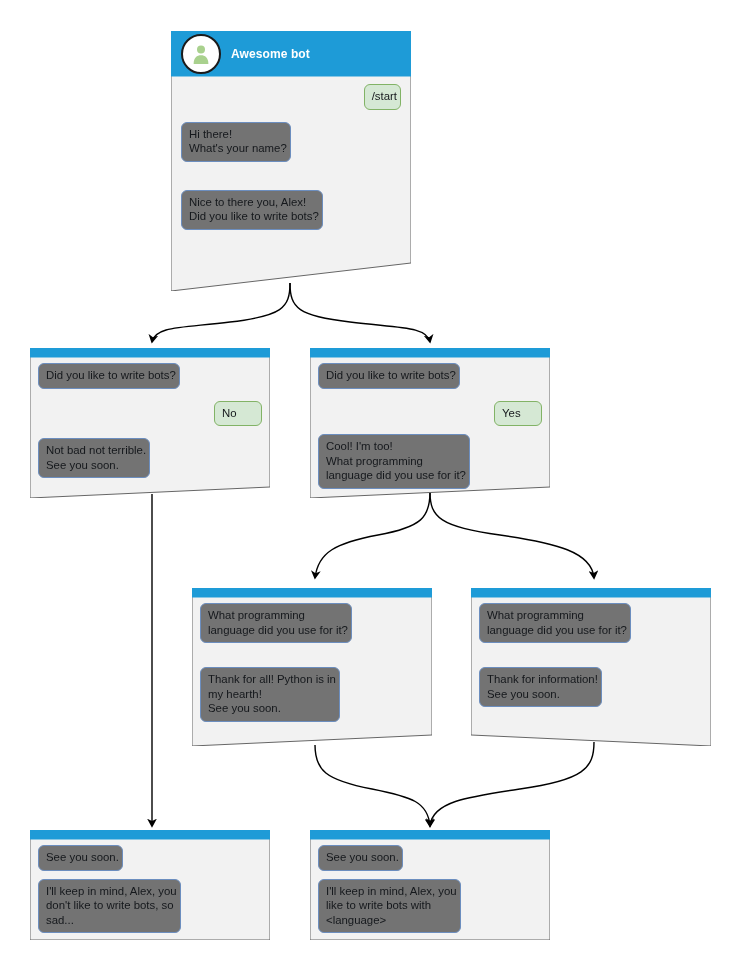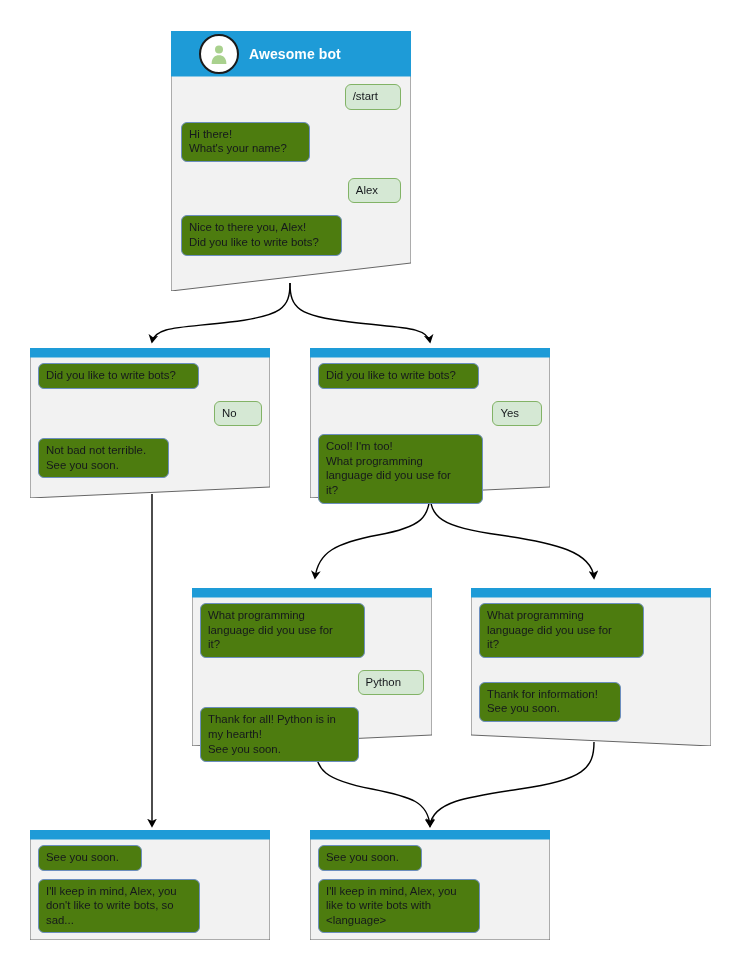--- a/index.html
+++ b/index.html
@@ -54,22 +54,22 @@
     font-weight: bold;
   }
   .node-body {
     position: relative;
     box-sizing: border-box;
     padding: 8px 10px 6px 10px;
   }
   
   .root .node-header {
     height: 45px;
-    padding-left: 28px;
-    font-size: 14px;
+    padding-left: 10px;
+    font-size: 12px;
     text-align: right;
   }
   .avatar {
     width: 36px;
     height: 36px;
     border-radius: 50%;
     background: #ffffff;
     border: 2.2px solid #1b1b1b;
     display: flex;
     align-items: center;
@@ -77,29 +77,29 @@
     margin-right: 10px;
     flex: none;
   }
   .avatar svg { display: block; }
   .title-text { letter-spacing: 0.1px; }
 
   .bubble {
     display: inline-block;
     max-width: 168px;
     border-radius: 6px;
-    padding: 4px 22px 5px 7px;
+    padding: 4px 3px 5px 7px;
     font-size: 11.4px;
     line-height: 14.6px;
     color: #15181c;
     white-space: pre-line;
     box-sizing: border-box;
   }
   .bubble.bot {
-    background: #4d7c0f;
+    background: #737373;
     border: 1px solid #6c8ebf;
   }
   .bubble.user {
     background: #d5e8d4;
     border: 1px solid #82b366;
   }
   .row { display: flex; }
   .row.left  { justify-content: flex-start; }
   .row.right { justify-content: flex-end; }
 
@@ -160,23 +160,20 @@
       <div class="node-body">
         <div class="row right">
           <span class="bubble user">/start</span>
         </div>
         <div class="spacer-md"></div>
         <div class="row left">
           <span class="bubble bot">Hi there!
 What's your name?</span>
         </div>
         <div class="spacer-lg"></div>
-        <div class="row right">
-          <span class="bubble user">Alex</span>
-        </div>
         <div class="spacer-md"></div>
         <div class="row left">
           <span class="bubble bot">Nice to there you, Alex!
 Did you like to write bots?</span>
         </div>
       </div>
     </div>
   </div>
 
   <div class="node small" style="left:30px; top:348px; width:240px; height:150px;">
@@ -234,23 +231,20 @@
       <polygon points="0,0 240,0 240,9 0,9" fill="#1E9BD7" stroke="#1E9BD7" stroke-width="1"></polygon>
     </svg>
     <div class="node-inner">
       <div class="node-header"></div>
       <div class="node-body">
         <div class="row left">
           <span class="bubble bot">What programming
 language did you use for it?</span>
         </div>
         <div class="spacer-md"></div>
-        <div class="row right">
-          <span class="bubble user">Python</span>
-        </div>
         <div class="spacer-md"></div>
         <div class="row left">
           <span class="bubble bot">Thank for all! Python is in
 my hearth!
 See you soon.</span>
         </div>
       </div>
     </div>
   </div>
 

